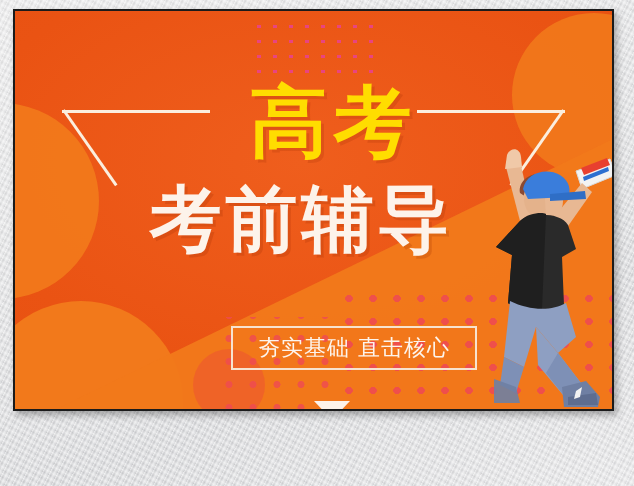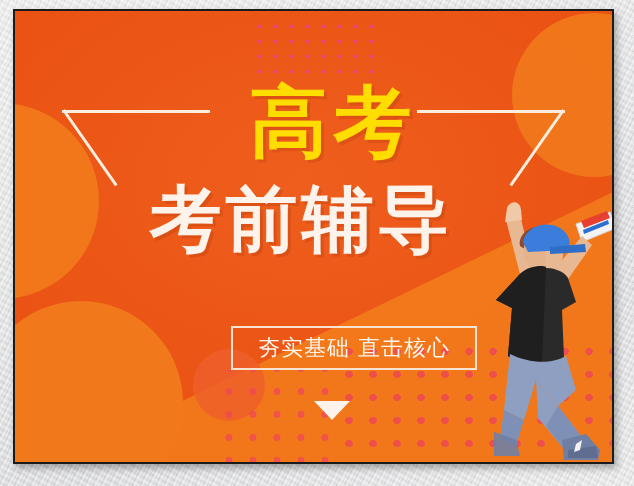--- a/index.html
+++ b/index.html
@@ -21,21 +21,21 @@
       repeating-linear-gradient(28deg, rgba(255,255,255,.4) 0px, rgba(0,0,0,.03) 3px, rgba(255,255,255,.45) 6px),
       linear-gradient(160deg, #e9e9ea 0%, #dddee0 40%, #d2d3d6 70%, #e3e3e5 100%);
   }
 
   
   #poster-frame {
     position: absolute;
     left: 13px;
     top: 9px;
     width: 601px;
-    height: 455px;
+    height: 402px;
     border: 2px solid #1b1b1b;
     box-sizing: border-box;
     box-shadow: 3px 4px 7px rgba(0,0,0,.30);
     overflow: hidden;
   }
   #poster {
     position: absolute;
     inset: 0;
     overflow: hidden;
     background: radial-gradient(125% 115% at 48% 38%, #ef5e1d 0%, #ea5313 45%, #e24e0d 100%);

